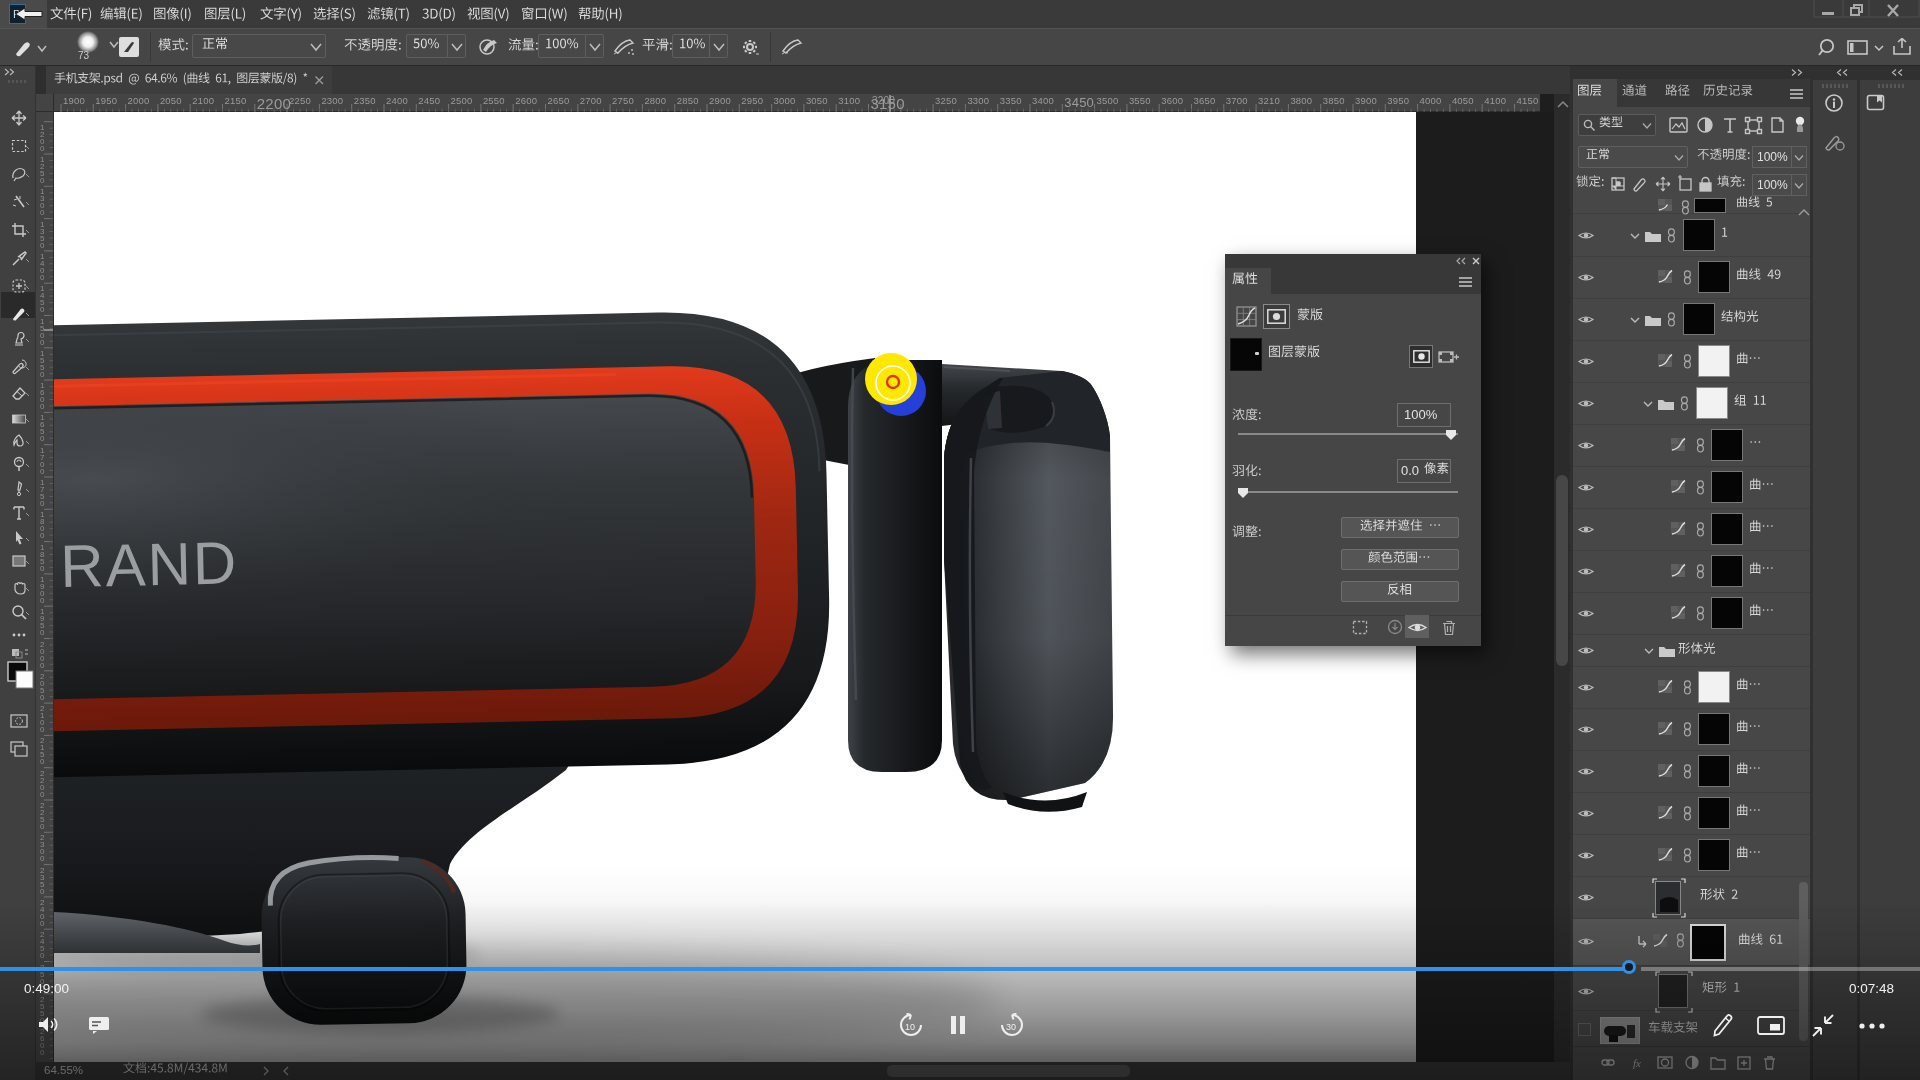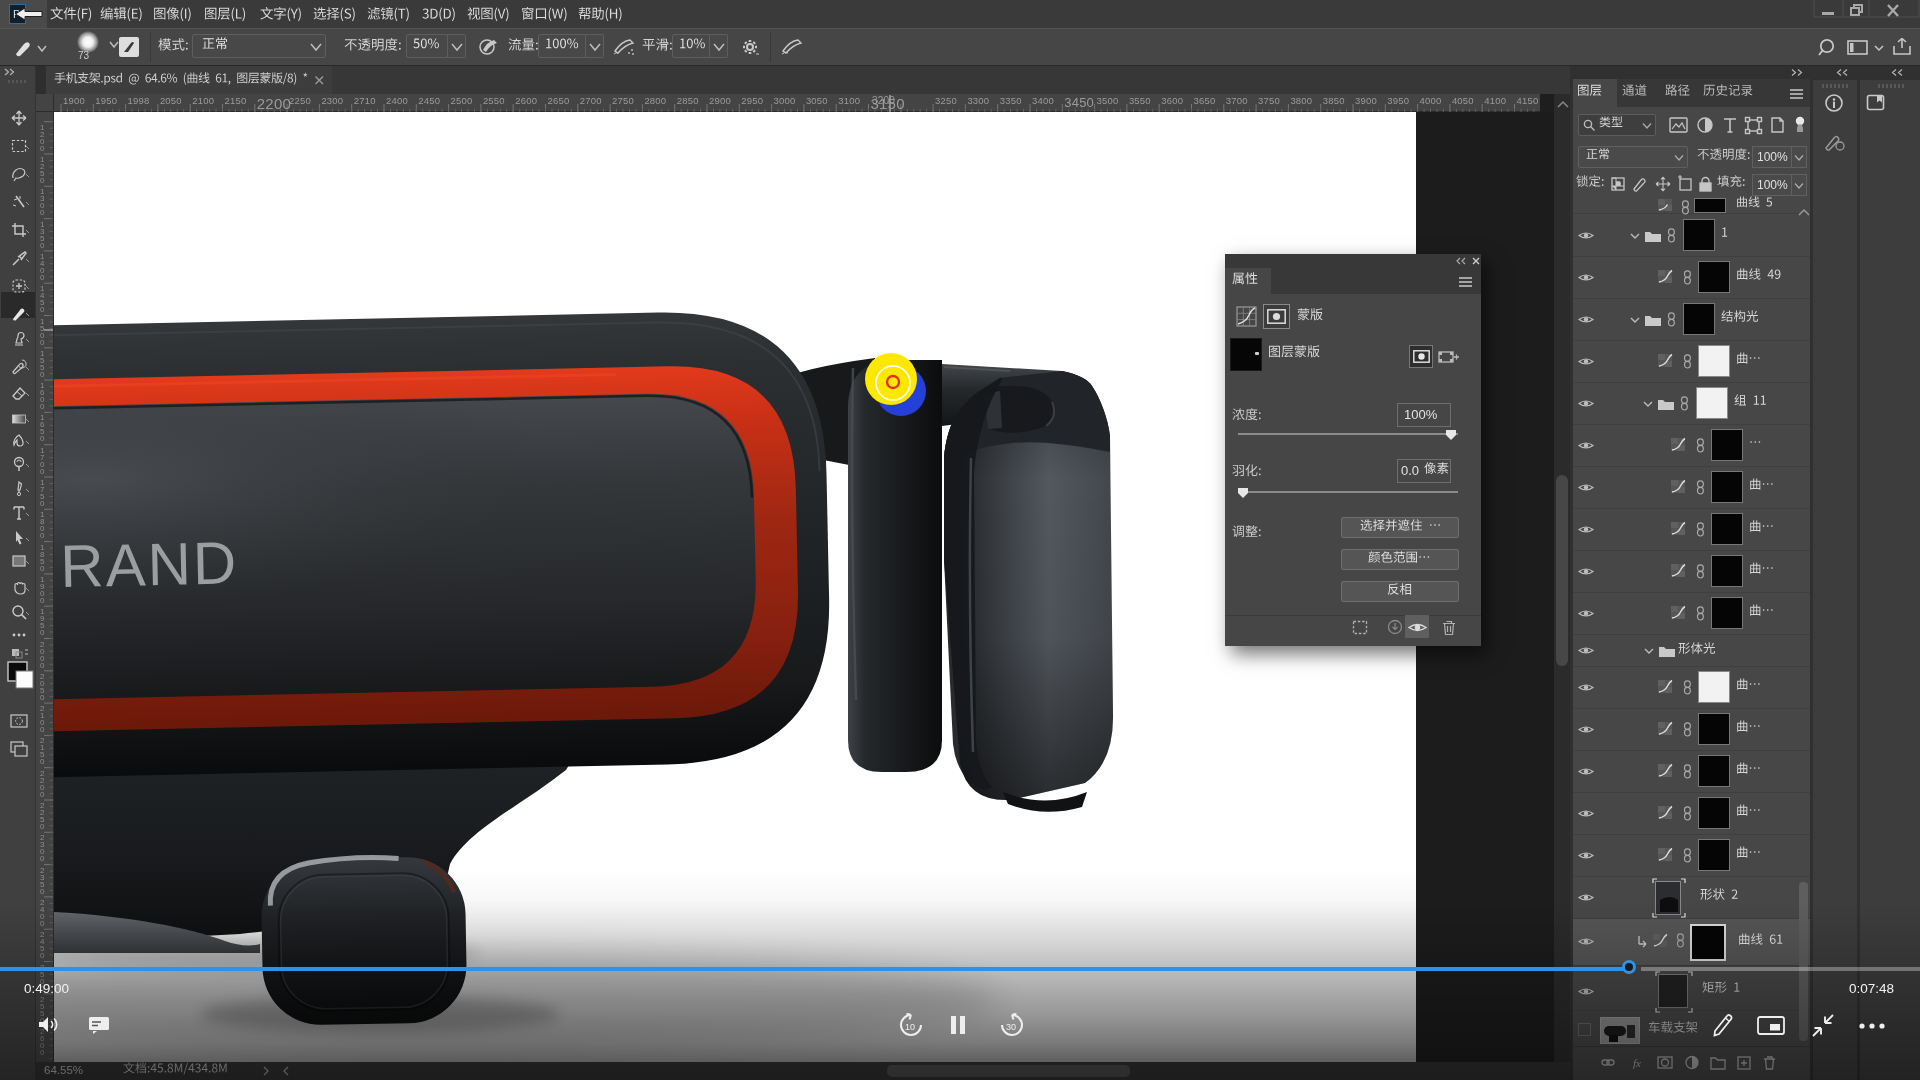--- a/index.html
+++ b/index.html
@@ -299,28 +299,28 @@
     </svg>
 <div class="a" style="left:36px;top:94px;width:18px;height:18px;background:#444;border-right:1px solid #2c2c2c;border-bottom:1px solid #2c2c2c"></div>
 <div class="a" style="left:54px;top:94px;width:1486px;height:18px;background:#444;border-bottom:1px solid #2c2c2c"></div>
 <svg class="a" style="left:0;top:0" width="1560" height="113">
       <path d="M61.0 104 V112 M93.3 104 V112 M125.6 104 V112 M157.9 104 V112 M190.2 104 V112 M222.5 104 V112 M254.8 104 V112 M287.1 104 V112 M319.4 104 V112 M351.7 104 V112 M384.0 104 V112 M416.3 104 V112 M448.6 104 V112 M480.9 104 V112 M513.2 104 V112 M545.5 104 V112 M577.8 104 V112 M610.1 104 V112 M642.4 104 V112 M674.7 104 V112 M707.0 104 V112 M739.3 104 V112 M771.6 104 V112 M803.9 104 V112 M836.2 104 V112 M868.5 104 V112 M900.8 104 V112 M933.1 104 V112 M965.4 104 V112 M997.7 104 V112 M1030.0 104 V112 M1062.3 104 V112 M1094.6 104 V112 M1126.9 104 V112 M1159.2 104 V112 M1191.5 104 V112 M1223.8 104 V112 M1256.1 104 V112 M1288.4 104 V112 M1320.7 104 V112 M1353.0 104 V112 M1385.3 104 V112 M1417.6 104 V112 M1449.9 104 V112 M1482.2 104 V112 M1514.5 104 V112" stroke="#757575" stroke-width="1" fill="none"></path>
       <path d="M61.0 108.5 V112 M67.5 108.5 V112 M73.9 108.5 V112 M80.4 108.5 V112 M86.8 108.5 V112 M93.3 108.5 V112 M99.8 108.5 V112 M106.2 108.5 V112 M112.7 108.5 V112 M119.1 108.5 V112 M125.6 108.5 V112 M132.1 108.5 V112 M138.5 108.5 V112 M145.0 108.5 V112 M151.4 108.5 V112 M157.9 108.5 V112 M164.4 108.5 V112 M170.8 108.5 V112 M177.3 108.5 V112 M183.7 108.5 V112 M190.2 108.5 V112 M196.7 108.5 V112 M203.1 108.5 V112 M209.6 108.5 V112 M216.0 108.5 V112 M222.5 108.5 V112 M229.0 108.5 V112 M235.4 108.5 V112 M241.9 108.5 V112 M248.3 108.5 V112 M254.8 108.5 V112 M261.3 108.5 V112 M267.7 108.5 V112 M274.2 108.5 V112 M280.6 108.5 V112 M287.1 108.5 V112 M293.6 108.5 V112 M300.0 108.5 V112 M306.5 108.5 V112 M312.9 108.5 V112 M319.4 108.5 V112 M325.9 108.5 V112 M332.3 108.5 V112 M338.8 108.5 V112 M345.2 108.5 V112 M351.7 108.5 V112 M358.2 108.5 V112 M364.6 108.5 V112 M371.1 108.5 V112 M377.5 108.5 V112 M384.0 108.5 V112 M390.5 108.5 V112 M396.9 108.5 V112 M403.4 108.5 V112 M409.8 108.5 V112 M416.3 108.5 V112 M422.8 108.5 V112 M429.2 108.5 V112 M435.7 108.5 V112 M442.1 108.5 V112 M448.6 108.5 V112 M455.1 108.5 V112 M461.5 108.5 V112 M468.0 108.5 V112 M474.4 108.5 V112 M480.9 108.5 V112 M487.4 108.5 V112 M493.8 108.5 V112 M500.3 108.5 V112 M506.7 108.5 V112 M513.2 108.5 V112 M519.7 108.5 V112 M526.1 108.5 V112 M532.6 108.5 V112 M539.0 108.5 V112 M545.5 108.5 V112 M552.0 108.5 V112 M558.4 108.5 V112 M564.9 108.5 V112 M571.3 108.5 V112 M577.8 108.5 V112 M584.3 108.5 V112 M590.7 108.5 V112 M597.2 108.5 V112 M603.6 108.5 V112 M610.1 108.5 V112 M616.6 108.5 V112 M623.0 108.5 V112 M629.5 108.5 V112 M635.9 108.5 V112 M642.4 108.5 V112 M648.9 108.5 V112 M655.3 108.5 V112 M661.8 108.5 V112 M668.2 108.5 V112 M674.7 108.5 V112 M681.2 108.5 V112 M687.6 108.5 V112 M694.1 108.5 V112 M700.5 108.5 V112 M707.0 108.5 V112 M713.5 108.5 V112 M719.9 108.5 V112 M726.4 108.5 V112 M732.8 108.5 V112 M739.3 108.5 V112 M745.8 108.5 V112 M752.2 108.5 V112 M758.7 108.5 V112 M765.1 108.5 V112 M771.6 108.5 V112 M778.1 108.5 V112 M784.5 108.5 V112 M791.0 108.5 V112 M797.4 108.5 V112 M803.9 108.5 V112 M810.4 108.5 V112 M816.8 108.5 V112 M823.3 108.5 V112 M829.7 108.5 V112 M836.2 108.5 V112 M842.7 108.5 V112 M849.1 108.5 V112 M855.6 108.5 V112 M862.0 108.5 V112 M868.5 108.5 V112 M875.0 108.5 V112 M881.4 108.5 V112 M887.9 108.5 V112 M894.3 108.5 V112 M900.8 108.5 V112 M907.3 108.5 V112 M913.7 108.5 V112 M920.2 108.5 V112 M926.6 108.5 V112 M933.1 108.5 V112 M939.6 108.5 V112 M946.0 108.5 V112 M952.5 108.5 V112 M958.9 108.5 V112 M965.4 108.5 V112 M971.9 108.5 V112 M978.3 108.5 V112 M984.8 108.5 V112 M991.2 108.5 V112 M997.7 108.5 V112 M1004.2 108.5 V112 M1010.6 108.5 V112 M1017.1 108.5 V112 M1023.5 108.5 V112 M1030.0 108.5 V112 M1036.5 108.5 V112 M1042.9 108.5 V112 M1049.4 108.5 V112 M1055.8 108.5 V112 M1062.3 108.5 V112 M1068.8 108.5 V112 M1075.2 108.5 V112 M1081.7 108.5 V112 M1088.1 108.5 V112 M1094.6 108.5 V112 M1101.1 108.5 V112 M1107.5 108.5 V112 M1114.0 108.5 V112 M1120.4 108.5 V112 M1126.9 108.5 V112 M1133.4 108.5 V112 M1139.8 108.5 V112 M1146.3 108.5 V112 M1152.7 108.5 V112 M1159.2 108.5 V112 M1165.7 108.5 V112 M1172.1 108.5 V112 M1178.6 108.5 V112 M1185.0 108.5 V112 M1191.5 108.5 V112 M1198.0 108.5 V112 M1204.4 108.5 V112 M1210.9 108.5 V112 M1217.3 108.5 V112 M1223.8 108.5 V112 M1230.3 108.5 V112 M1236.7 108.5 V112 M1243.2 108.5 V112 M1249.6 108.5 V112 M1256.1 108.5 V112 M1262.6 108.5 V112 M1269.0 108.5 V112 M1275.5 108.5 V112 M1281.9 108.5 V112 M1288.4 108.5 V112 M1294.9 108.5 V112 M1301.3 108.5 V112 M1307.8 108.5 V112 M1314.2 108.5 V112 M1320.7 108.5 V112 M1327.2 108.5 V112 M1333.6 108.5 V112 M1340.1 108.5 V112 M1346.5 108.5 V112 M1353.0 108.5 V112 M1359.5 108.5 V112 M1365.9 108.5 V112 M1372.4 108.5 V112 M1378.8 108.5 V112 M1385.3 108.5 V112 M1391.8 108.5 V112 M1398.2 108.5 V112 M1404.7 108.5 V112 M1411.1 108.5 V112 M1417.6 108.5 V112 M1424.1 108.5 V112 M1430.5 108.5 V112 M1437.0 108.5 V112 M1443.4 108.5 V112 M1449.9 108.5 V112 M1456.4 108.5 V112 M1462.8 108.5 V112 M1469.3 108.5 V112 M1475.7 108.5 V112 M1482.2 108.5 V112 M1488.7 108.5 V112 M1495.1 108.5 V112 M1501.6 108.5 V112 M1508.0 108.5 V112 M1514.5 108.5 V112 M1521.0 108.5 V112 M1527.4 108.5 V112 M1533.9 108.5 V112" stroke="#5e5e5e" stroke-width="1" fill="none"></path>
       <path d="M890 95 V112" stroke="#cfcfcf"></path>
     </svg>
 <div class="a" style="left:63.0px;top:95px;font-size:9.5px;color:#9b9b9b;letter-spacing:0.2px">1900</div>
 <div class="a" style="left:95.3px;top:95px;font-size:9.5px;color:#9b9b9b;letter-spacing:0.2px">1950</div>
-<div class="a" style="left:127.6px;top:95px;font-size:9.5px;color:#9b9b9b;letter-spacing:0.2px">1998</div>
+<div class="a" style="left:127.6px;top:95px;font-size:9.5px;color:#9b9b9b;letter-spacing:0.2px">2000</div>
 <div class="a" style="left:159.9px;top:95px;font-size:9.5px;color:#9b9b9b;letter-spacing:0.2px">2050</div>
 <div class="a" style="left:192.2px;top:95px;font-size:9.5px;color:#9b9b9b;letter-spacing:0.2px">2100</div>
 <div class="a" style="left:224.5px;top:95px;font-size:9.5px;color:#9b9b9b;letter-spacing:0.2px">2150</div>
 <div class="a" style="left:256.8px;top:95px;font-size:15px;color:#9b9b9b;letter-spacing:0.2px">2200</div>
 <div class="a" style="left:289.1px;top:95px;font-size:9.5px;color:#9b9b9b;letter-spacing:0.2px">2250</div>
 <div class="a" style="left:321.4px;top:95px;font-size:9.5px;color:#9b9b9b;letter-spacing:0.2px">2300</div>
-<div class="a" style="left:353.7px;top:95px;font-size:9.5px;color:#9b9b9b;letter-spacing:0.2px">2710</div>
+<div class="a" style="left:353.7px;top:95px;font-size:9.5px;color:#9b9b9b;letter-spacing:0.2px">2350</div>
 <div class="a" style="left:386.0px;top:95px;font-size:9.5px;color:#9b9b9b;letter-spacing:0.2px">2400</div>
 <div class="a" style="left:418.3px;top:95px;font-size:9.5px;color:#9b9b9b;letter-spacing:0.2px">2450</div>
 <div class="a" style="left:450.6px;top:95px;font-size:9.5px;color:#9b9b9b;letter-spacing:0.2px">2500</div>
 <div class="a" style="left:482.9px;top:95px;font-size:9.5px;color:#9b9b9b;letter-spacing:0.2px">2550</div>
 <div class="a" style="left:515.2px;top:95px;font-size:9.5px;color:#9b9b9b;letter-spacing:0.2px">2600</div>
 <div class="a" style="left:547.5px;top:95px;font-size:9.5px;color:#9b9b9b;letter-spacing:0.2px">2650</div>
 <div class="a" style="left:579.8px;top:95px;font-size:9.5px;color:#9b9b9b;letter-spacing:0.2px">2700</div>
 <div class="a" style="left:612.1px;top:95px;font-size:9.5px;color:#9b9b9b;letter-spacing:0.2px">2750</div>
 <div class="a" style="left:644.4px;top:95px;font-size:9.5px;color:#9b9b9b;letter-spacing:0.2px">2800</div>
 <div class="a" style="left:676.7px;top:95px;font-size:9.5px;color:#9b9b9b;letter-spacing:0.2px">2850</div>
@@ -334,21 +334,21 @@
 <div class="a" style="left:935.1px;top:95px;font-size:9.5px;color:#9b9b9b;letter-spacing:0.2px">3250</div>
 <div class="a" style="left:967.4px;top:95px;font-size:9.5px;color:#9b9b9b;letter-spacing:0.2px">3300</div>
 <div class="a" style="left:999.7px;top:95px;font-size:9.5px;color:#9b9b9b;letter-spacing:0.2px">3350</div>
 <div class="a" style="left:1032.0px;top:95px;font-size:9.5px;color:#9b9b9b;letter-spacing:0.2px">3400</div>
 <div class="a" style="left:1064.3px;top:95px;font-size:13px;color:#9b9b9b;letter-spacing:0.2px">3450</div>
 <div class="a" style="left:1096.6px;top:95px;font-size:9.5px;color:#9b9b9b;letter-spacing:0.2px">3500</div>
 <div class="a" style="left:1128.9px;top:95px;font-size:9.5px;color:#9b9b9b;letter-spacing:0.2px">3550</div>
 <div class="a" style="left:1161.2px;top:95px;font-size:9.5px;color:#9b9b9b;letter-spacing:0.2px">3600</div>
 <div class="a" style="left:1193.5px;top:95px;font-size:9.5px;color:#9b9b9b;letter-spacing:0.2px">3650</div>
 <div class="a" style="left:1225.8px;top:95px;font-size:9.5px;color:#9b9b9b;letter-spacing:0.2px">3700</div>
-<div class="a" style="left:1258.1px;top:95px;font-size:9.5px;color:#9b9b9b;letter-spacing:0.2px">3750</div>
+<div class="a" style="left:1258.1px;top:95px;font-size:9.5px;color:#9b9b9b;letter-spacing:0.2px">3210</div>
 <div class="a" style="left:1290.4px;top:95px;font-size:9.5px;color:#9b9b9b;letter-spacing:0.2px">3800</div>
 <div class="a" style="left:1322.7px;top:95px;font-size:9.5px;color:#9b9b9b;letter-spacing:0.2px">3850</div>
 <div class="a" style="left:1355.0px;top:95px;font-size:9.5px;color:#9b9b9b;letter-spacing:0.2px">3900</div>
 <div class="a" style="left:1387.3px;top:95px;font-size:9.5px;color:#9b9b9b;letter-spacing:0.2px">3950</div>
 <div class="a" style="left:1419.6px;top:95px;font-size:9.5px;color:#9b9b9b;letter-spacing:0.2px">4000</div>
 <div class="a" style="left:1451.9px;top:95px;font-size:9.5px;color:#9b9b9b;letter-spacing:0.2px">4050</div>
 <div class="a" style="left:1484.2px;top:95px;font-size:9.5px;color:#9b9b9b;letter-spacing:0.2px">4100</div>
 <div class="a" style="left:1516.5px;top:95px;font-size:9.5px;color:#9b9b9b;letter-spacing:0.2px">4150</div>
 <div class="a" style="left:36px;top:112px;width:18px;height:950px;background:#444;border-right:1px solid #2c2c2c"></div>
 <svg class="a" style="left:36px;top:112px" width="18" height="950">

